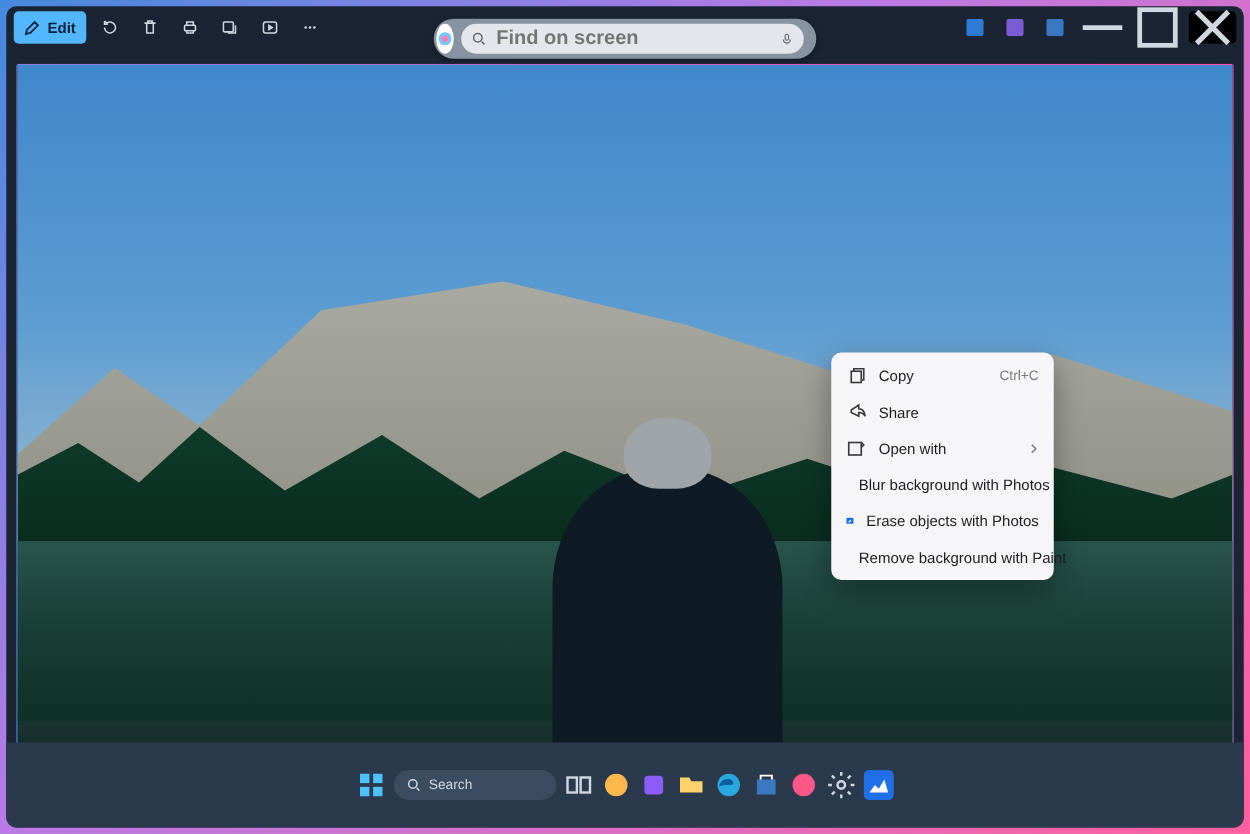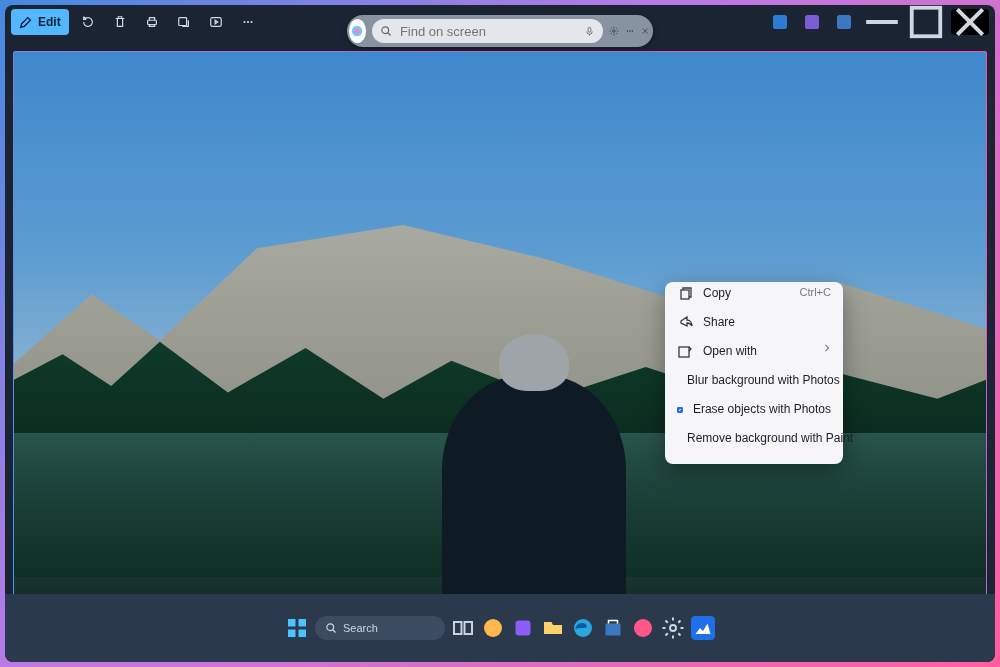--- a/index.html
+++ b/index.html
@@ -12,41 +12,41 @@
     color:#e6edf6;cursor:pointer;}
   .btn svg{width:14px;height:14px;}
   .edit-btn{background:#53b7ff;color:#062038;font-weight:600;padding:0 8px;gap:5px;}
   .edit-btn svg{stroke:#062038;}
   .spacer{flex:1;}
   .search-pill{position:absolute;left:50%;top:10px;transform:translateX(-50%);
     height:32px;width:300px;background:#8893a1;border-radius:16px;display:flex;align-items:center;
     padding:0 4px 0 2px;gap:6px;color:#2b3645;box-shadow:0 2px 6px rgba(0,0,0,.3);}
   .search-pill .logo{width:24px;height:24px;border-radius:50%;background:#fff;display:flex;align-items:center;justify-content:center;}
   .search-inner{flex:1;height:24px;background:#e3e7eb;border-radius:14px;display:flex;align-items:center;padding:0 8px;gap:6px;color:#555;}
-  .search-inner input{border:0;background:transparent;outline:0;flex:1;font-size:13px;color:#4c1d95;}
+  .search-inner input{border:0;background:transparent;outline:0;flex:1;font-size:16px;color:#4c1d95;font-weight:bold;}
   .win-btn{width:38px;height:26px;display:flex;align-items:center;justify-content:center;color:#cfd7e1;border-radius:4px;}
   .win-btn.close{background:#000;}
   
   .stage{flex:1;position:relative;margin:12px 8px 4px;border-radius:2px;overflow:hidden;}
   .stage .photo{position:absolute;inset:0;border:1px solid;border-image:linear-gradient(45deg,#3a9bff,#ff4bb0)1;}
   .sky{position:absolute;inset:0;background:linear-gradient(#3f88cc 0%,#5c9cd1 35%,#85b0d1 55%);}
   .mountain{position:absolute;left:0;right:0;top:30%;height:40%;
     background:linear-gradient(#a8a9a0,#8c8e82);clip-path:polygon(0 60%,8% 30%,15% 50%,25% 10%,40% 0,55% 15%,70% 35%,85% 25%,100% 45%,100% 100%,0 100%);}
   .trees{position:absolute;left:0;right:0;top:48%;height:22%;background:linear-gradient(#0f3d2b,#0a281d);
     clip-path:polygon(0 40%,5% 20%,10% 45%,15% 10%,22% 50%,30% 15%,38% 55%,45% 25%,55% 55%,65% 30%,75% 55%,85% 35%,95% 55%,100% 40%,100% 100%,0 100%);}
   .lake{position:absolute;left:0;right:0;top:66%;bottom:0;background:linear-gradient(#2f5a56,#1e3b39 60%,#0f2522);}
   .reflect{position:absolute;left:0;right:0;top:66%;height:25%;background:linear-gradient(#0d2f24cc,#1a4a3b55);
     clip-path:polygon(0 0,100% 0,100% 100%,0 100%);transform:scaleY(-1);}
   .person{position:absolute;left:44%;top:45%;width:19%;height:55%;}
   .hood{width:100%;height:100%;background:#0e1a24;border-radius:45% 45% 10% 10%/30% 30% 5% 5%;position:absolute;top:20%;}
   .beanie{width:38%;height:18%;background:#9fa4a8;border-radius:50% 50% 40% 40%;position:absolute;left:31%;top:7%;}
   
   .menu{position:absolute;left:665px;top:282px;width:178px;background:#f6f6f9;border-radius:8px;
     box-shadow:0 8px 24px rgba(0,0,0,.35);padding:4px 0;color:#1e1e1e;font-size:12px;}
-  .menu .row{height:29px;display:flex;padding:0 12px;gap:10px;cursor:pointer;}
+  .menu .row{height:29px;display:flex;align-items:center;padding:0 12px;gap:10px;cursor:pointer;}
   .menu .ic{width:16px;height:16px;display:flex;align-items:center;justify-content:center;color:#3a3a3a;}
   .menu .ic.blue{color:#1f6fe8;}
   .menu .lbl{flex:1;white-space:nowrap;}
   .menu .hint{color:#7a7a7a;font-size:11px;}
   .menu .chev{color:#7a7a7a;}
   
   .status{height:28px;display:flex;align-items:center;padding:0 10px;gap:14px;color:#c3ccd7;font-size:11px;}
   .status .grow{flex:1;}
   .zoom-slider{width:86px;height:3px;background:#3a4a5f;border-radius:2px;position:relative;}
   .zoom-slider::after{content:"";position:absolute;left:38%;top:-4px;width:11px;height:11px;border-radius:50%;background:#cdd5df;}

